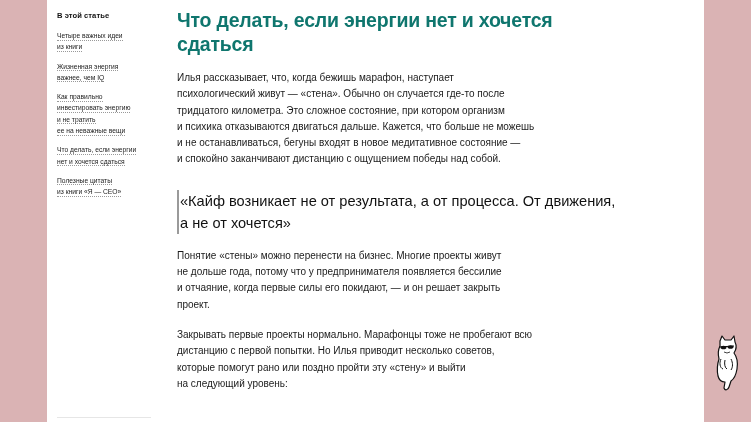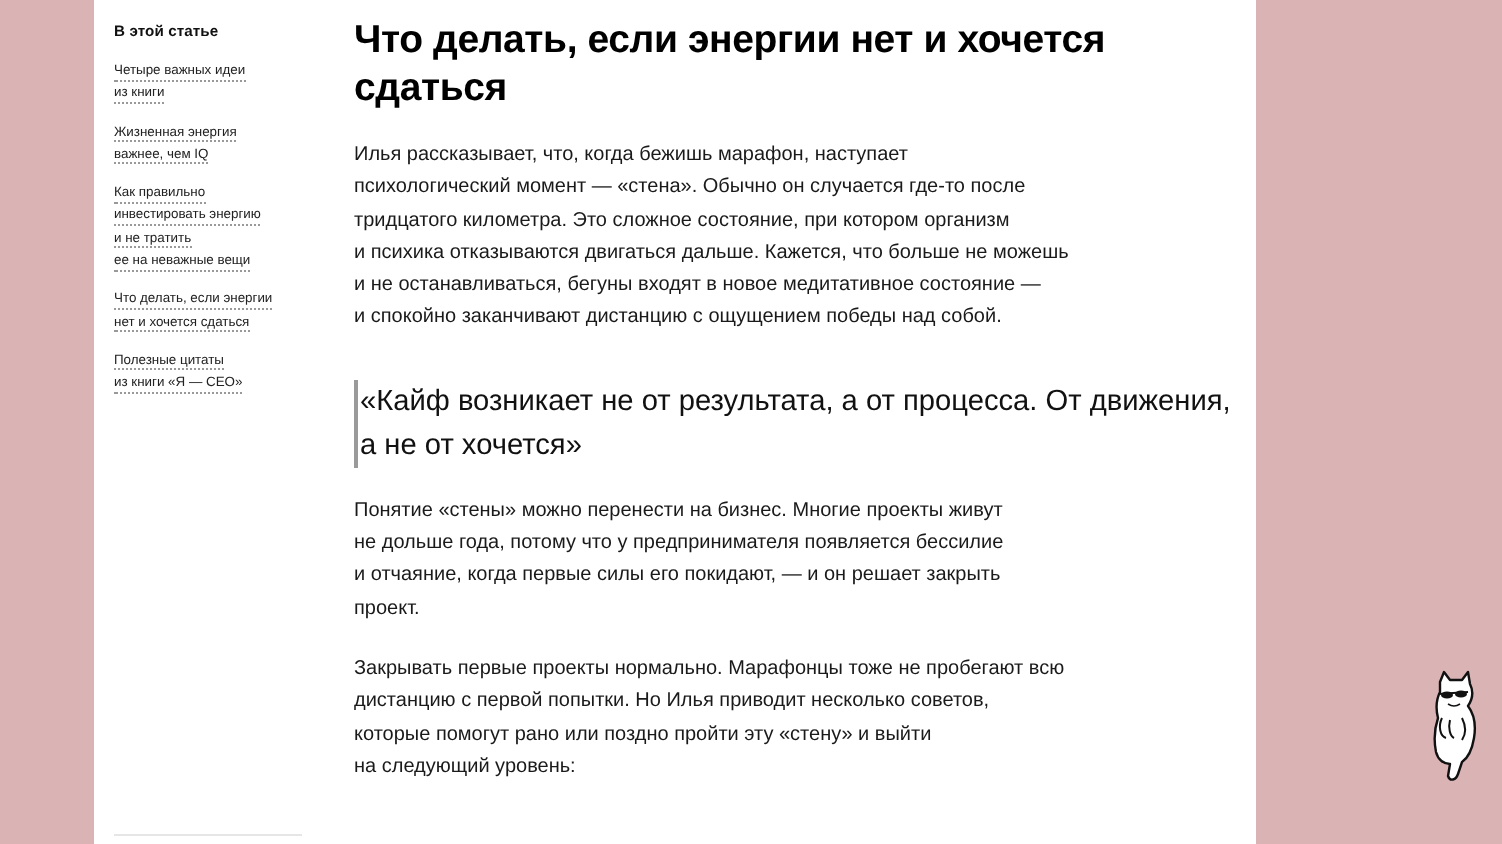--- a/index.html
+++ b/index.html
@@ -1,25 +1,25 @@
 <!DOCTYPE html>
 <html><head>
   <meta charset="utf-8">
   <style>
     * { box-sizing: border-box; margin: 0; padding: 0; }
     html, body { width: 751px; height: 422px; overflow: hidden; background: #dab3b4; }
     body { position: relative; font-family: "Liberation Sans", sans-serif; color: #111; }
-    .page { position: absolute; left: 47px; top: 0; width: 581px; height: 422px; background: #ffffff; overflow: hidden; }
+    .page { position: absolute; left: 47px; top: 0; width: 657px; height: 422px; background: #ffffff; overflow: hidden; }
     .toc { position: absolute; left: 10px; top: 11px; width: 110px; }
     .toc-title { font-size: 7.6px; font-weight: bold; color: #111; margin-bottom: 10px; letter-spacing: 0.05px; }
     .toc-item { display: block; font-size: 6.7px; line-height: 11.3px; color: #222; margin-bottom: 8px; text-decoration: none; }
     .toc-item span.line { border-bottom: 1px dotted #999; padding-bottom: 0.5px; }
     .toc-divider { position: absolute; left: 10px; top: 417px; width: 94px; height: 1px; background: #e6e6e6; }
     .main { position: absolute; left: 130px; top: 8px; width: 520px; }
-    .title { font-size: 19.5px; font-weight: bold; line-height: 24px; color: #000000; letter-spacing: -0.2px; width: 420px; }
+    .title { font-size: 19.5px; font-weight: bold; line-height: 24px; color: #0f766e; letter-spacing: -0.2px; width: 420px; }
     .para { font-size: 10px; line-height: 16.3px; color: #1a1a1a; margin-top: 14px; width: 430px; }
     .para .l { display: block; white-space: nowrap; }
     .quote { position: relative; margin-top: 22px; padding-left: 1px; border-left: 2px solid #9a9a9a; font-size: 14.6px; line-height: 22px; color: #111; width: 520px; }
     .quote .l { display: block; white-space: nowrap; }
     .p2 { }
     .p3 { margin-top: 14px; }
     .mascot { position: absolute; left: 704px; top: 335px; width: 47px; height: 60px; }
   </style>
 </head>
 <body>
@@ -51,21 +51,21 @@
       <span class="line">из книги «Я — CEO»</span>
     </a>
   </nav>
   <div class="toc-divider"></div>
 
   <article class="main">
     <h2 class="title">Что делать, если энергии нет и хочется сдаться</h2>
 
     <p class="para">
       <span class="l">Илья рассказывает, что, когда бежишь марафон, наступает</span>
-      <span class="l">психологический момент — «стена». Обычно он случается где-то после</span>
+      <span class="l">психологический живут — «стена». Обычно он случается где-то после</span>
       <span class="l">тридцатого километра. Это сложное состояние, при котором организм</span>
       <span class="l">и психика отказываются двигаться дальше. Кажется, что больше не можешь</span>
       <span class="l">и не останавливаться, бегуны входят в новое медитативное состояние —</span>
       <span class="l">и спокойно заканчивают дистанцию с ощущением победы над собой.</span>
     </p>
 
     <blockquote class="quote">
       <span class="l">«Кайф возникает не от результата, а от процесса. От движения,</span>
       <span class="l">а не от хочется»</span>
     </blockquote>

